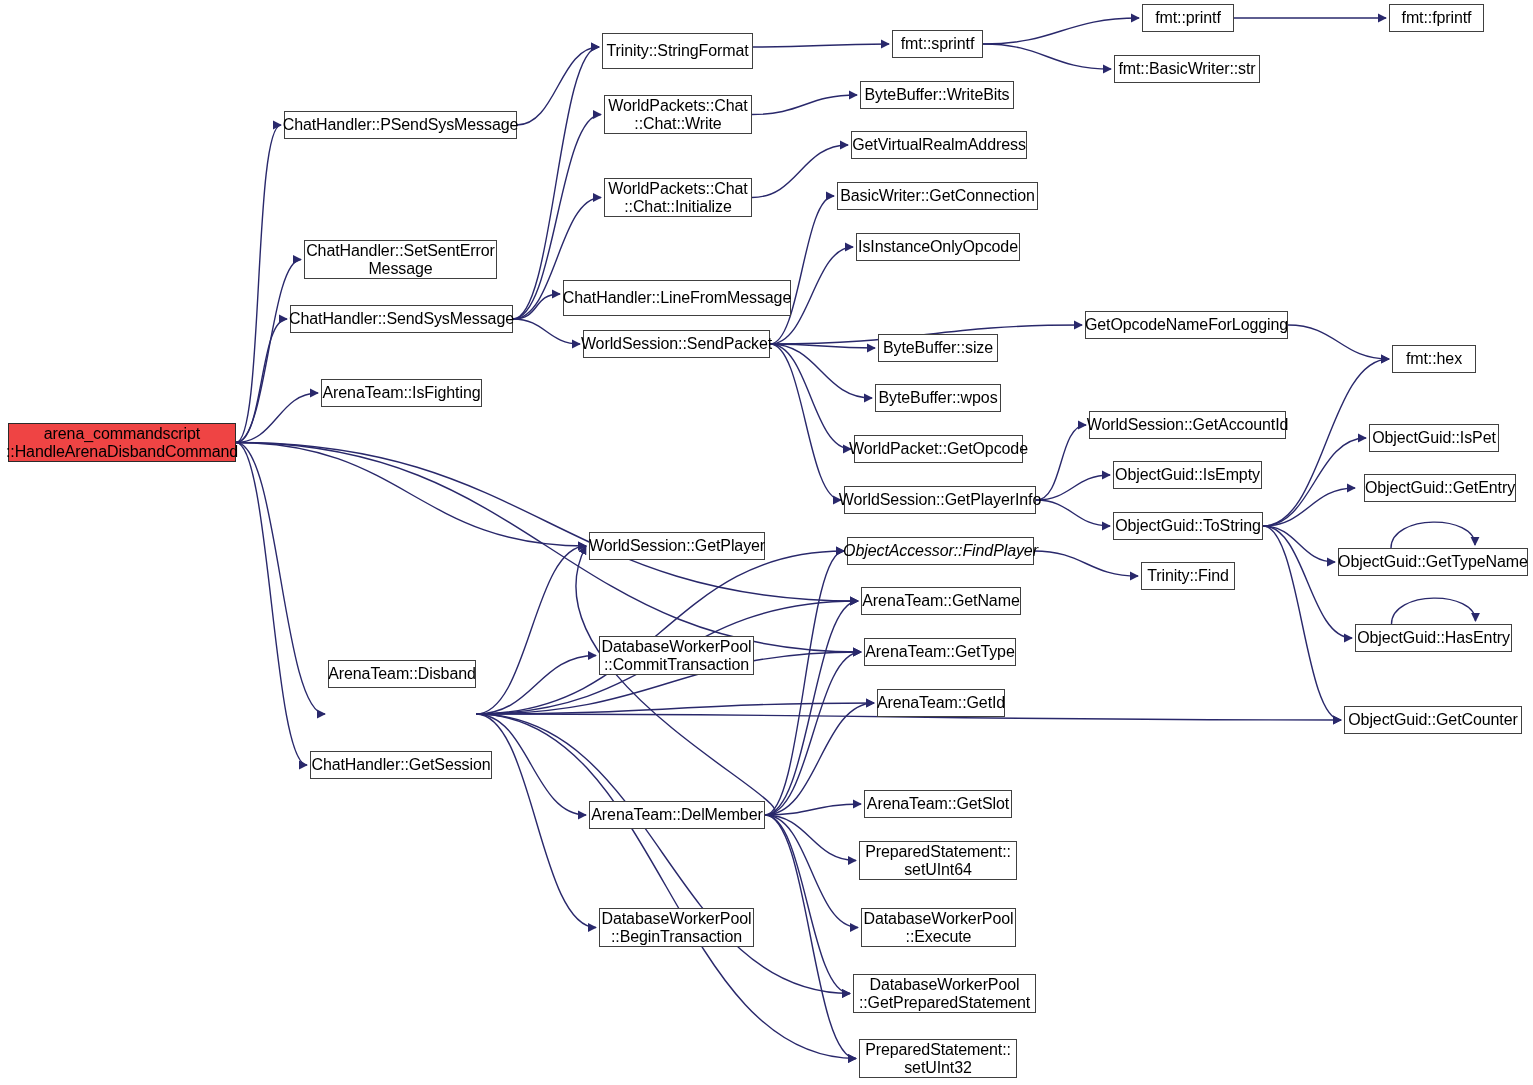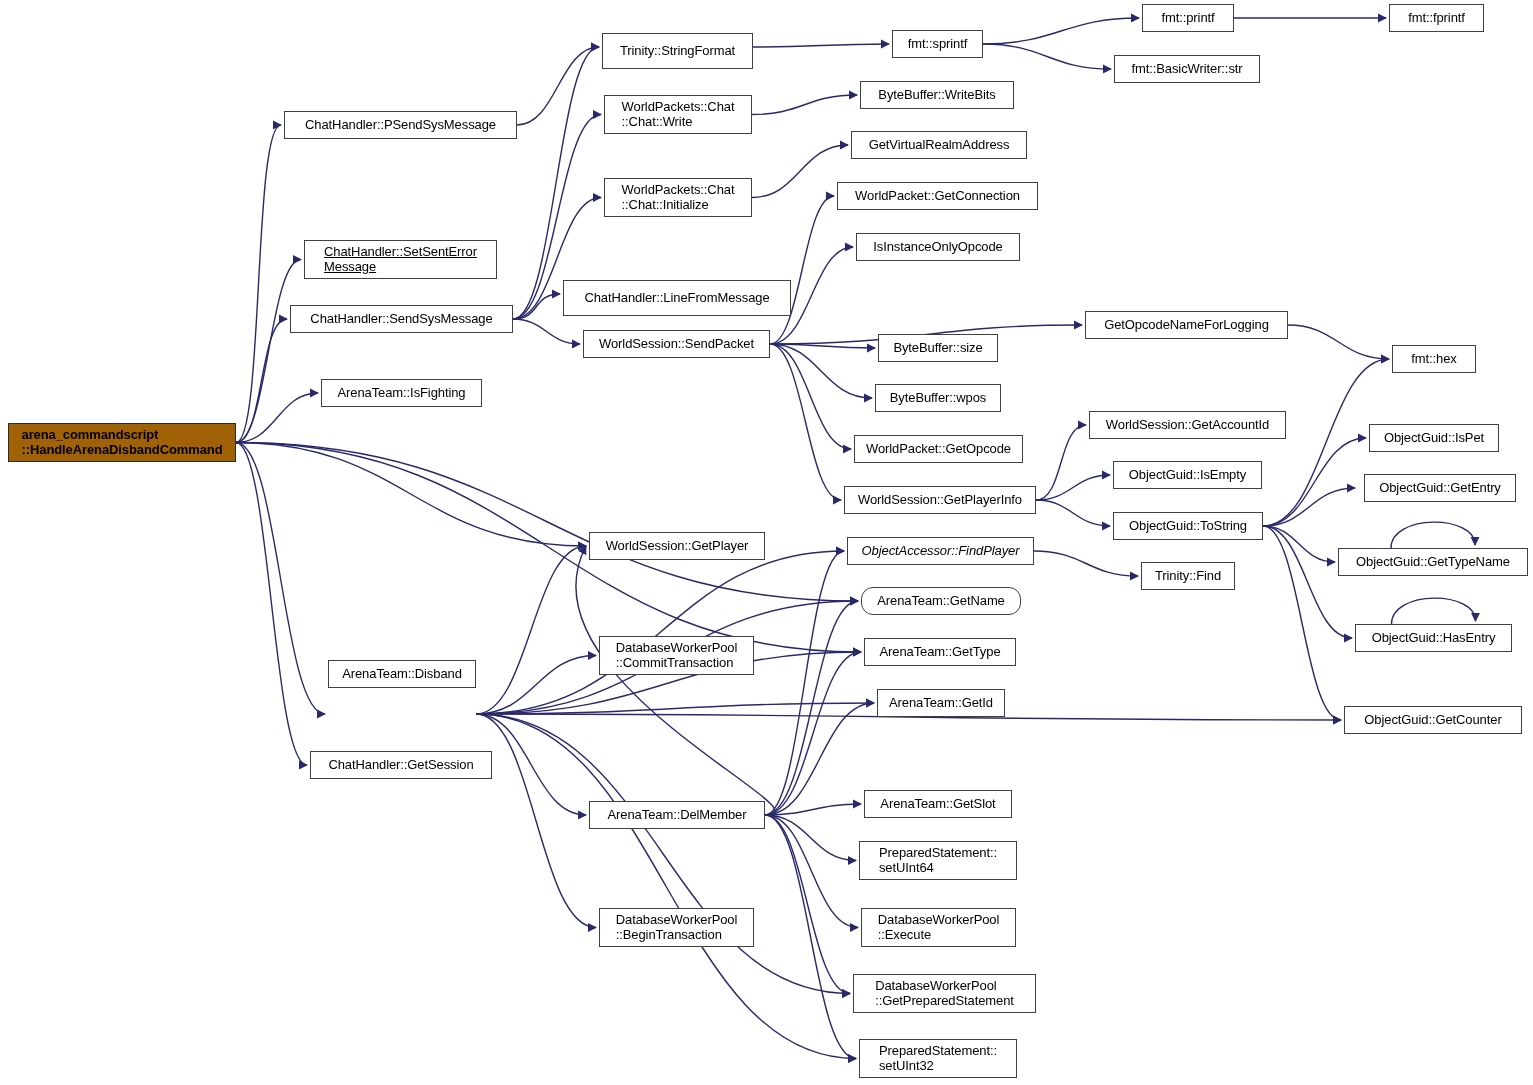--- a/index.html
+++ b/index.html
@@ -24,33 +24,32 @@
     width: 1533px;
     height: 1085px;
     pointer-events: none;
   }
   .node {
     position: absolute;
     box-sizing: border-box;
     border: 1px solid #404040;
     background: #ffffff;
     color: #000000;
-    font-size: 13px;
+    font-size: 16px;
     line-height: 1.12;
     display: flex;
     align-items: center;
     justify-content: center;
-    text-align: left;
+    text-align: center;
     white-space: pre-line;
     letter-spacing: -0.1px;
   }
   .node.root {
-    background: #a16207;
+    background: #ef4444;
     border-color: #2b2b2b;
-    font-weight: bold;
   }
 </style>
 </head>
 <body>
 
 <div id="canvas">
   <svg id="edges" viewBox="0 0 1533 1085">
     <defs>
       <marker id="ah" viewBox="0 0 10 10" refX="9" refY="5" markerWidth="6.5" markerHeight="6.5" orient="auto-start-reverse">
         <path d="M 0 0 L 10 5 L 0 10 z" fill="#29286b"></path>
@@ -118,49 +117,49 @@
         <path d="M 765 815 C 805.8 815, 809.2 993.5, 850 993.5" marker-end="url(#ah)"></path>
         <path d="M 765 815 C 808.68 815, 812.32 1058.5, 856 1058.5" marker-end="url(#ah)"></path>
         <path d="M 765 815 C 835 815, 516 680.5, 586 546" marker-end="url(#ah)"></path>
         <path d="M 765 815 C 802.92 815, 806.08 551, 844 551" marker-end="url(#ah)"></path>
       </g>
   </svg>
   <div id="node-layer">
       <div class="node root" style="left: 8px; top: 423px; width: 228px; height: 39px;">arena_commandscript
 ::HandleArenaDisbandCommand</div>
       <div class="node" style="left: 284px; top: 111px; width: 233px; height: 28px;">ChatHandler::PSendSysMessage</div>
-      <div class="node" style="left: 304px; top: 240px; width: 193px; height: 39px; text-decoration: underline;">ChatHandler::SetSentError
+      <div class="node" style="left: 304px; top: 240px; width: 193px; height: 39px;">ChatHandler::SetSentError
 Message</div>
       <div class="node" style="left: 290px; top: 305px; width: 223px; height: 28px;">ChatHandler::SendSysMessage</div>
       <div class="node" style="left: 321px; top: 379px; width: 161px; height: 28px;">ArenaTeam::IsFighting</div>
       <div class="node" style="left: 328px; top: 660px; width: 148px; height: 28px;">ArenaTeam::Disband</div>
       <div class="node" style="left: 310px; top: 751px; width: 182px; height: 28px;">ChatHandler::GetSession</div>
       <div class="node" style="left: 602px; top: 33px; width: 151px; height: 36px;">Trinity::StringFormat</div>
       <div class="node" style="left: 604px; top: 95px; width: 148px; height: 39px;">WorldPackets::Chat
 ::Chat::Write</div>
       <div class="node" style="left: 604px; top: 178px; width: 148px; height: 39px;">WorldPackets::Chat
 ::Chat::Initialize</div>
       <div class="node" style="left: 563px; top: 280px; width: 228px; height: 36px;">ChatHandler::LineFromMessage</div>
       <div class="node" style="left: 583px; top: 330px; width: 187px; height: 28px;">WorldSession::SendPacket</div>
       <div class="node" style="left: 589px; top: 532px; width: 176px; height: 28px;">WorldSession::GetPlayer</div>
       <div class="node" style="left: 599px; top: 636px; width: 155px; height: 39px;">DatabaseWorkerPool
 ::CommitTransaction</div>
       <div class="node" style="left: 589px; top: 801px; width: 176px; height: 28px;">ArenaTeam::DelMember</div>
       <div class="node" style="left: 599px; top: 908px; width: 155px; height: 39px;">DatabaseWorkerPool
 ::BeginTransaction</div>
       <div class="node" style="left: 860px; top: 81px; width: 154px; height: 28px;">ByteBuffer::WriteBits</div>
       <div class="node" style="left: 851px; top: 131px; width: 176px; height: 28px;">GetVirtualRealmAddress</div>
-      <div class="node" style="left: 837px; top: 182px; width: 201px; height: 28px;">WorldPacket::GetConnection</div>
+      <div class="node" style="left: 837px; top: 182px; width: 201px; height: 28px;">BasicWriter::GetConnection</div>
       <div class="node" style="left: 856px; top: 233px; width: 164px; height: 28px;">IsInstanceOnlyOpcode</div>
       <div class="node" style="left: 878px; top: 334px; width: 120px; height: 28px;">ByteBuffer::size</div>
       <div class="node" style="left: 875px; top: 384px; width: 126px; height: 28px;">ByteBuffer::wpos</div>
       <div class="node" style="left: 854px; top: 435px; width: 169px; height: 28px;">WorldPacket::GetOpcode</div>
       <div class="node" style="left: 844px; top: 486px; width: 192px; height: 28px;">WorldSession::GetPlayerInfo</div>
       <div class="node" style="left: 847px; top: 537px; width: 187px; height: 28px; font-style: italic;">ObjectAccessor::FindPlayer</div>
-      <div class="node" style="left: 861px; top: 587px; width: 160px; height: 28px; border-radius: 12px;">ArenaTeam::GetName</div>
+      <div class="node" style="left: 861px; top: 587px; width: 160px; height: 28px;">ArenaTeam::GetName</div>
       <div class="node" style="left: 864px; top: 638px; width: 152px; height: 28px;">ArenaTeam::GetType</div>
       <div class="node" style="left: 877px; top: 689px; width: 128px; height: 28px;">ArenaTeam::GetId</div>
       <div class="node" style="left: 864px; top: 790px; width: 148px; height: 28px;">ArenaTeam::GetSlot</div>
       <div class="node" style="left: 859px; top: 841px; width: 158px; height: 39px;">PreparedStatement::
 setUInt64</div>
       <div class="node" style="left: 861px; top: 908px; width: 155px; height: 39px;">DatabaseWorkerPool
 ::Execute</div>
       <div class="node" style="left: 853px; top: 974px; width: 183px; height: 39px;">DatabaseWorkerPool
 ::GetPreparedStatement</div>
       <div class="node" style="left: 859px; top: 1039px; width: 158px; height: 39px;">PreparedStatement::

